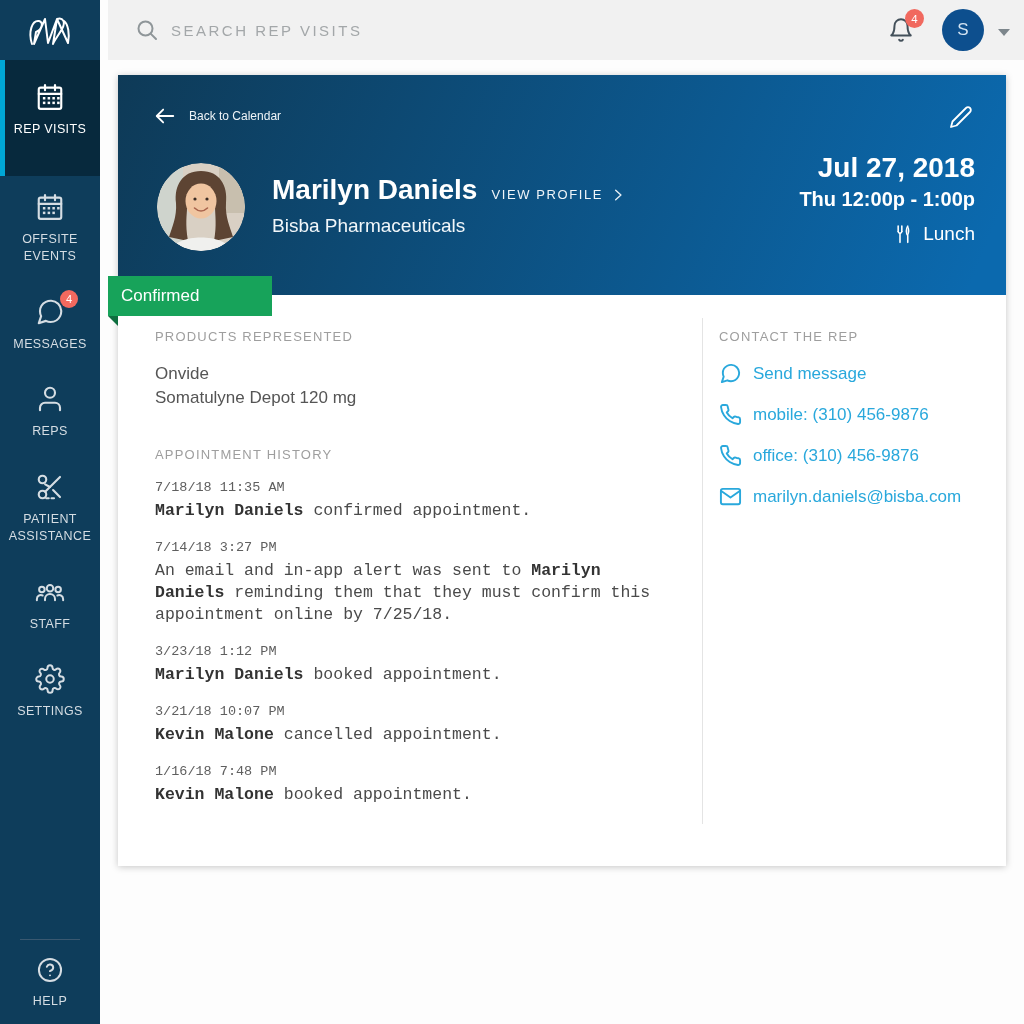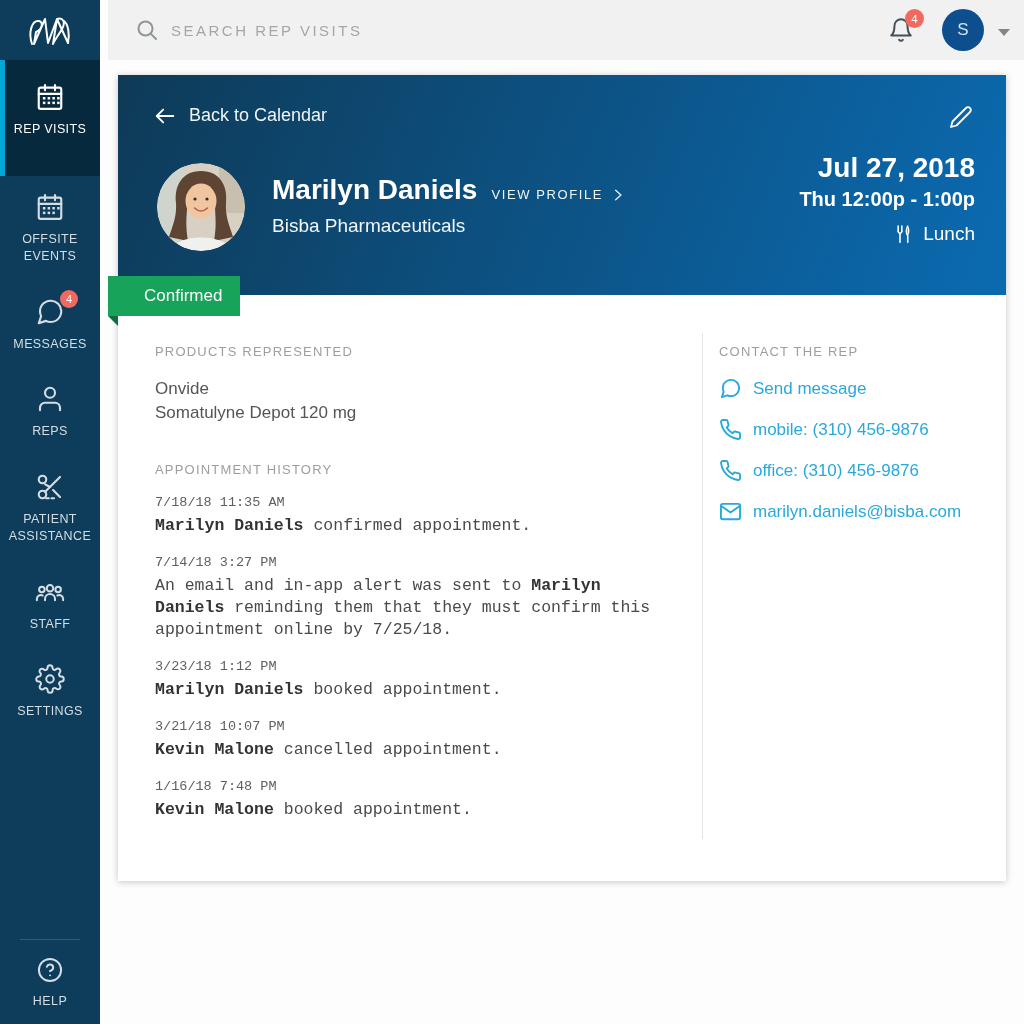--- a/index.html
+++ b/index.html
@@ -38,44 +38,44 @@
     background:#f1695f; color:#fff; font-size:11px; display:flex; align-items:center; justify-content:center; }
   .side-divider { width:60px; height:1px; background:#395870; margin:0 auto; }
   .help-item { margin-top:auto; padding-bottom:14px;justify-content:center; }
   .help-wrap { margin-top:auto; display:flex; flex-direction:column; }
 
   
   .card { position:absolute; left:118px; top:75px; width:888px; background:#ffffff;
     box-shadow:0 1px 7px rgba(0,0,0,.22); }
   .card-header { position:relative; height:220px; color:#fff;
     background:linear-gradient(112deg, #0e3a57 0%, #0b69ae 96%); }
-  .back-row { position:absolute; left:34px; top:30px; display:flex; gap:11px;
-    cursor:pointer; color:#eef4f8; font-size:18px; }
+  .back-row { position:absolute; left:34px; top:30px; display:flex; align-items:center; gap:11px;
+    cursor:pointer; color:#eef4f8; font-size:12px; }
   .edit-btn { position:absolute; right:33px; top:30px; color:#fff; cursor:pointer; display:flex; }
   .rep-photo { position:absolute; left:39px; top:88px; width:88px; height:88px; border-radius:50%;
     overflow:hidden; }
   .name-block { position:absolute; left:154px; top:99px; }
   .name-line { display:flex; align-items:baseline; gap:14px; }
   .rep-name { font-size:28px; font-weight:bold; }
   .view-profile { display:flex; align-items:center; gap:8px; cursor:pointer; }
   .view-profile-label { font-size:13px; letter-spacing:1.6px; color:#f0f5f9; }
   .company { margin-top:9px; font-size:19px; font-weight:400; color:#f2f7fa; }
   .when-block { position:absolute; right:31px; top:77px; text-align:right; }
   .visit-date { font-size:28px; font-weight:bold; }
   .visit-time { margin-top:4px; font-size:20px; font-weight:bold; }
   .meal-row { margin-top:12px; display:flex; justify-content:flex-end; gap:9px;
     font-size:19px; }
 
-  .ribbon { position:absolute; left:-10px; top:201px; width:132px; height:40px; background:#17a35a;
-    color:#fff; font-size:17px; display:flex; align-items:center; padding-left:36px; z-index:2; }
+  .ribbon { position:absolute; left:-10px; top:201px; width:164px; height:40px; background:#17a35a;
+    color:#fff; font-size:17px; display:flex; align-items:center; padding-left:13px; z-index:2; }
   .ribbon-fold { position:absolute; left:-10px; top:241px; width:10px; height:10px; background:#0e6e3f;
     clip-path:polygon(0 0, 100% 0, 100% 100%); z-index:2; }
 
   
-  .card-body { display:flex; padding:38px 0 42px 37px; min-height:555px; }
+  .card-body { display:flex; padding:23px 0 42px 37px; min-height:555px; }
   .col-left { width:505px; }
   .v-divider { width:1px; background:#e4e4e4; margin-left:42px; }
   .col-right { flex:1; padding-left:16px; padding-right:20px; }
   .section-title { font-size:13px; letter-spacing:1.2px; color:#9e9e9e; margin-top:11px; margin-bottom:18px; }
   .product-item { font-size:17px; color:#555; line-height:24px; }
   .history-section-title { margin-top:37px; }
   .h-entry { margin-bottom:18px;font-family:Liberation Mono, monospace; }
   .h-ts { font-size:13.5px; color:#5f5f5f; margin-bottom:5px; }
   .h-text { font-size:16.5px; color:#4a4a4a; line-height:22px; }
   .h-text .b { font-weight:bold; color:#333; }

